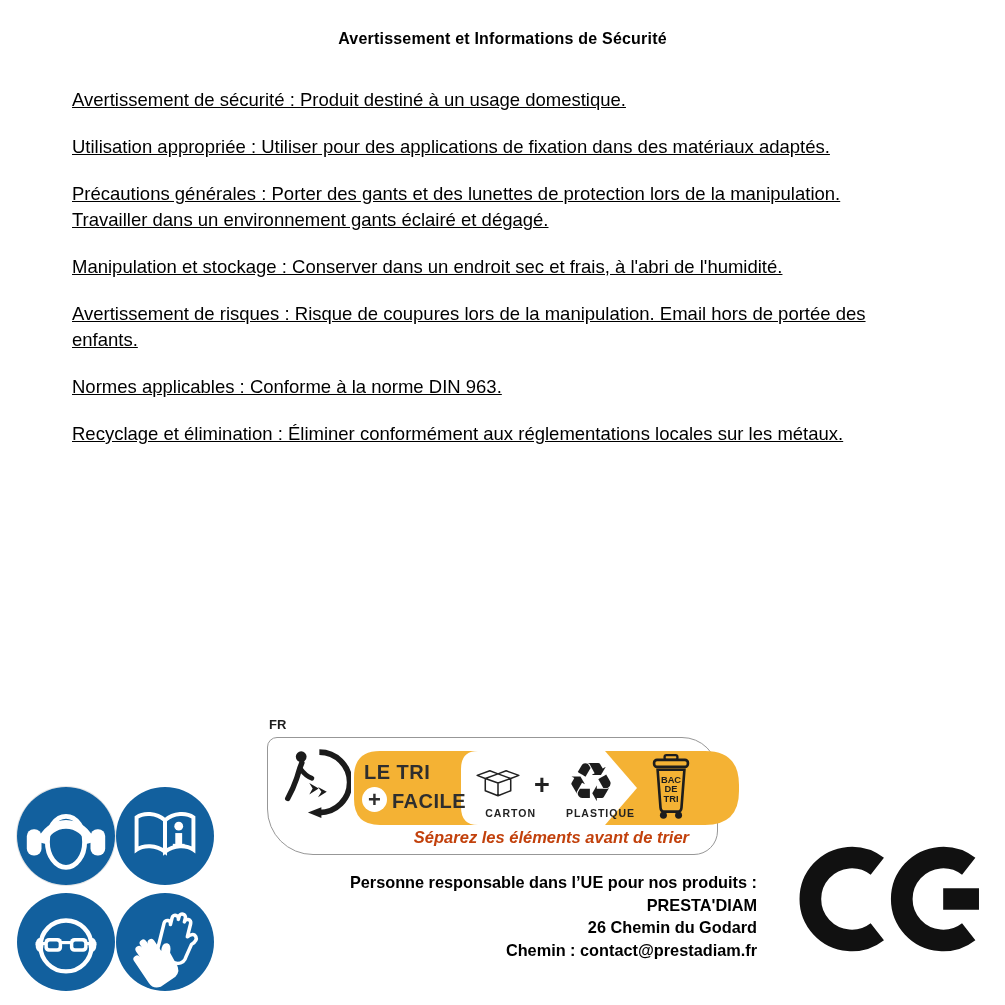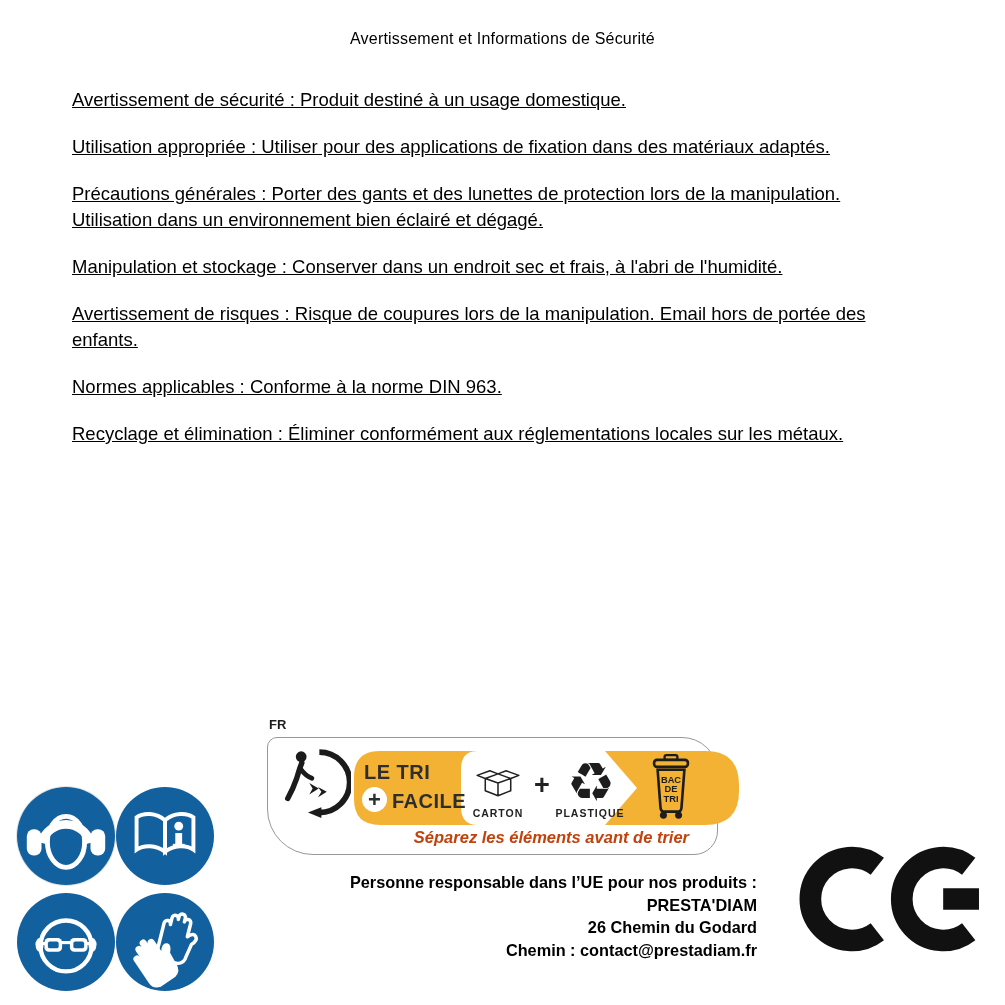--- a/index.html
+++ b/index.html
@@ -1,19 +1,19 @@
 <!DOCTYPE html>
 <html style="--safety-blue: #12609E; --infotri-yellow: #F4B234;"><head>
 <meta charset="utf-8">
 <style>
   html,body{margin:0;padding:0;background:#ffffff;}
   body{width:1005px;height:1005px;position:relative;font-family:"Liberation Sans",sans-serif;color:#000;overflow:hidden;}
 
   .page-title{position:absolute;top:30px;left:0;width:1005px;text-align:center;
-    font-size:16px;font-weight:normal;letter-spacing:.2px;}
+    font-size:16px;font-weight:bold;letter-spacing:.2px;}
 
   .body-text{position:absolute;left:72px;top:87px;width:880px;font-size:18.5px;}
   .para{margin:0 0 21px 0;}
   .line{line-height:26px;white-space:nowrap;text-decoration:underline;}
 
   
   .pictos{position:absolute;left:17px;top:787px;width:197px;height:205px;}
   .picto{position:absolute;width:98px;height:98px;}
   .picto svg{width:100%;height:100%;display:block;}
   .picto.p1{left:0;top:0;border-radius:50%;box-shadow:0 0 0 1px #e3e3e3;}
@@ -28,21 +28,21 @@
     border:1.6px solid #979797;border-radius:10px 36px 24px 46px;box-sizing:border-box;}
   .triman{position:absolute;left:13px;top:10px;width:70px;height:70px;}
   .band{position:absolute;left:86px;top:13px;width:385px;height:74px;}
   .band svg.shape{position:absolute;left:0;top:0;width:100%;height:100%;}
   .yellow-path{fill:var(--infotri-yellow,#F4B234);}
   .band .txt1{position:absolute;left:10px;top:10px;font-size:20px;font-weight:800;color:#2e2e2e;letter-spacing:.5px;white-space:nowrap;}
   .plus-circle{position:absolute;left:8px;top:36px;width:25px;height:25px;background:#fff;border-radius:50%;
     display:flex;align-items:center;justify-content:center;font-size:22px;font-weight:800;color:#2e2e2e;line-height:1;}
   .band .txt2{position:absolute;left:38px;top:39px;font-size:20px;font-weight:800;color:#2e2e2e;letter-spacing:.5px;white-space:nowrap;}
   .carton-icon{position:absolute;left:116px;top:7px;width:56px;height:46px;}
-  .mat-label{position:absolute;top:56px;font-size:10.5px;font-weight:bold;color:#222;letter-spacing:1px;text-align:center;}
+  .mat-label{position:absolute;top:56px;font-size:10.5px;font-weight:bold;color:#222;letter-spacing:1px;text-align:right;}
   .mat1{left:106px;width:76px;}
   .mat2{left:191px;width:90px;}
   .sep-plus{position:absolute;left:176px;top:21px;width:24px;text-align:center;font-size:27px;font-weight:800;color:#222;line-height:1;}
   .recycle-glyph{position:absolute;left:209px;top:2px;width:56px;text-align:center;font-size:54px;line-height:58px;color:#1d1d1d;}
   .bin-icon{position:absolute;left:296px;top:3px;width:42px;height:67px;}
   .bin-icon text{font-family:"Liberation Sans",sans-serif;font-weight:bold;fill:#1d1d1d;}
   .tagline{position:absolute;right:28px;top:90px;font-size:16.5px;font-weight:700;font-style:italic;color:#c2410c;white-space:nowrap;}
 
   
   .responsible{position:absolute;left:257px;top:871px;width:500px;text-align:right;
@@ -60,21 +60,21 @@
 
 <div class="body-text">
   <div class="para">
     <div class="line">Avertissement de sécurité : Produit destiné à un usage domestique.</div>
   </div>
   <div class="para">
     <div class="line">Utilisation appropriée : Utiliser pour des applications de fixation dans des matériaux adaptés.</div>
   </div>
   <div class="para">
     <div class="line">Précautions générales : Porter des gants et des lunettes de protection lors de la manipulation.</div>
-    <div class="line">Utilisation dans un environnement bien éclairé et dégagé.</div>
+    <div class="line">Travailler dans un environnement gants éclairé et dégagé.</div>
   </div>
   <div class="para">
     <div class="line">Manipulation et stockage : Conserver dans un endroit sec et frais, à l'abri de l'humidité.</div>
   </div>
   <div class="para">
     <div class="line">Avertissement de risques : Risque de coupures lors de la manipulation. Email hors de portée des</div>
     <div class="line">enfants.</div>
   </div>
   <div class="para">
     <div class="line">Normes applicables : Conforme à la norme DIN 963.</div>

